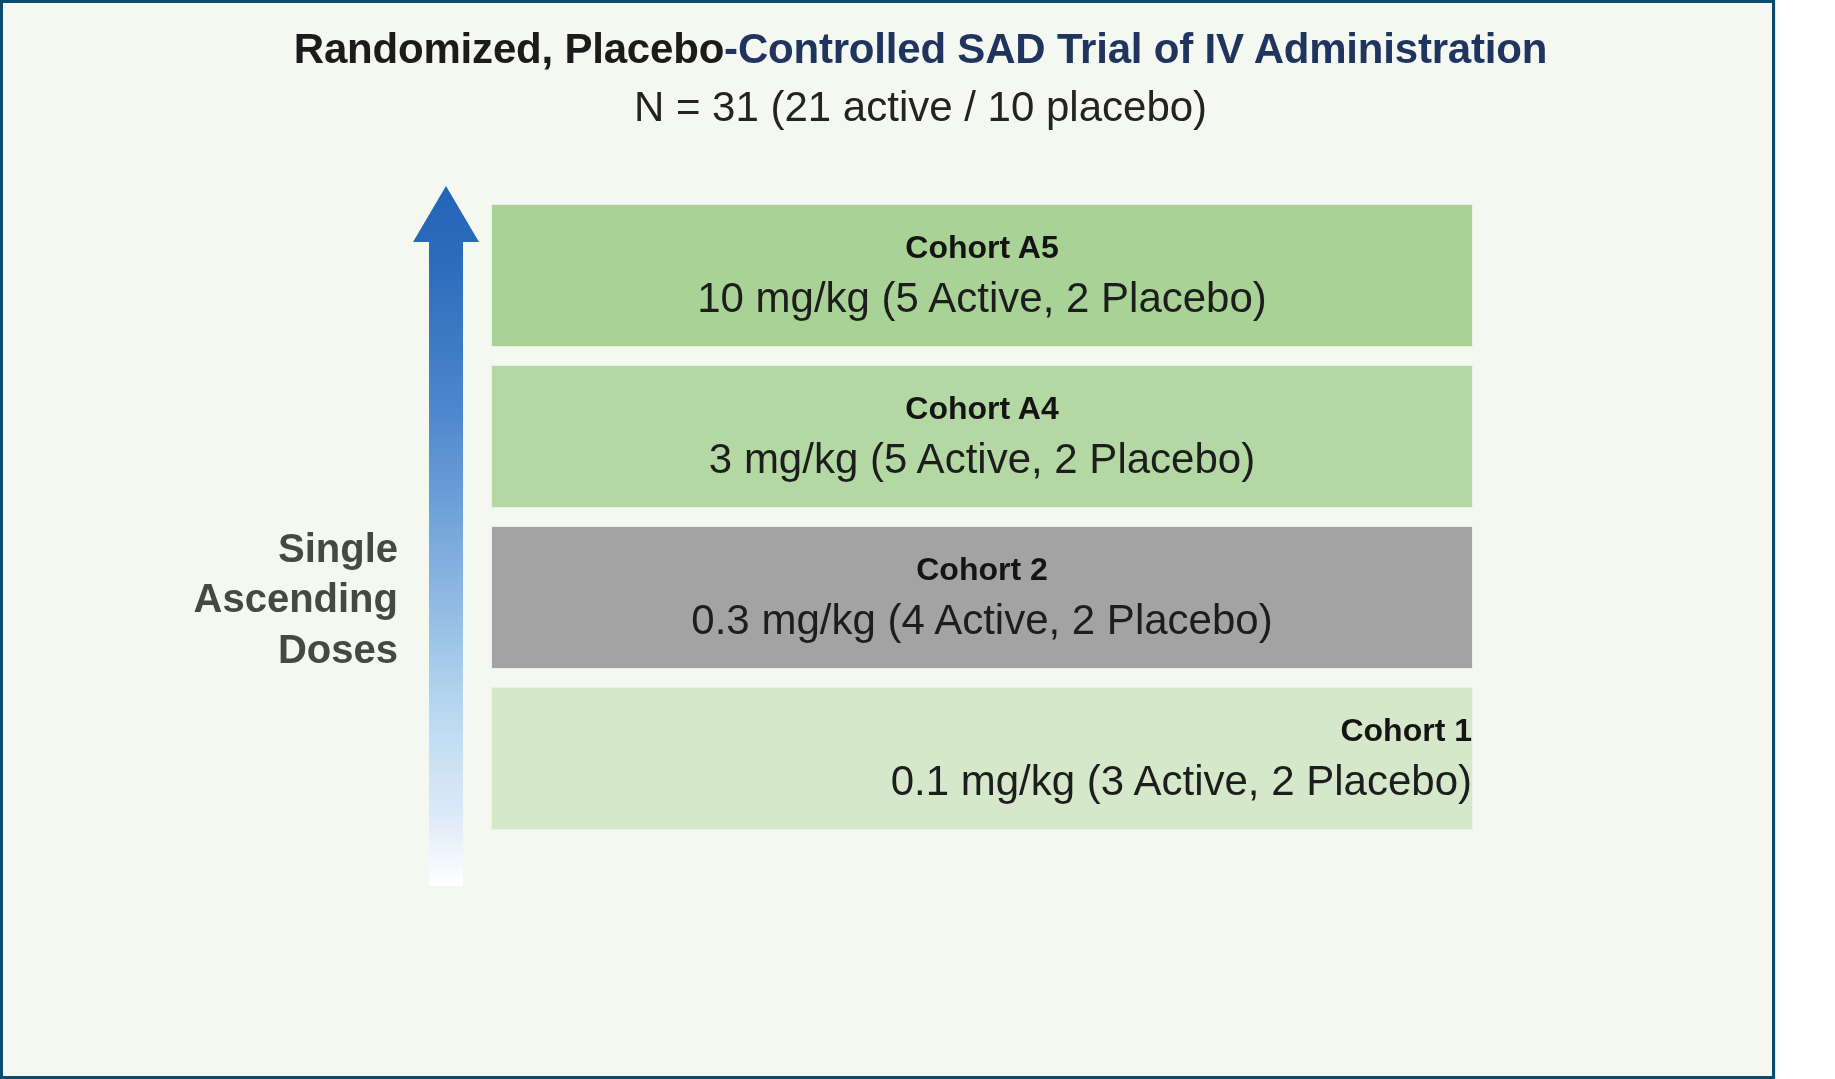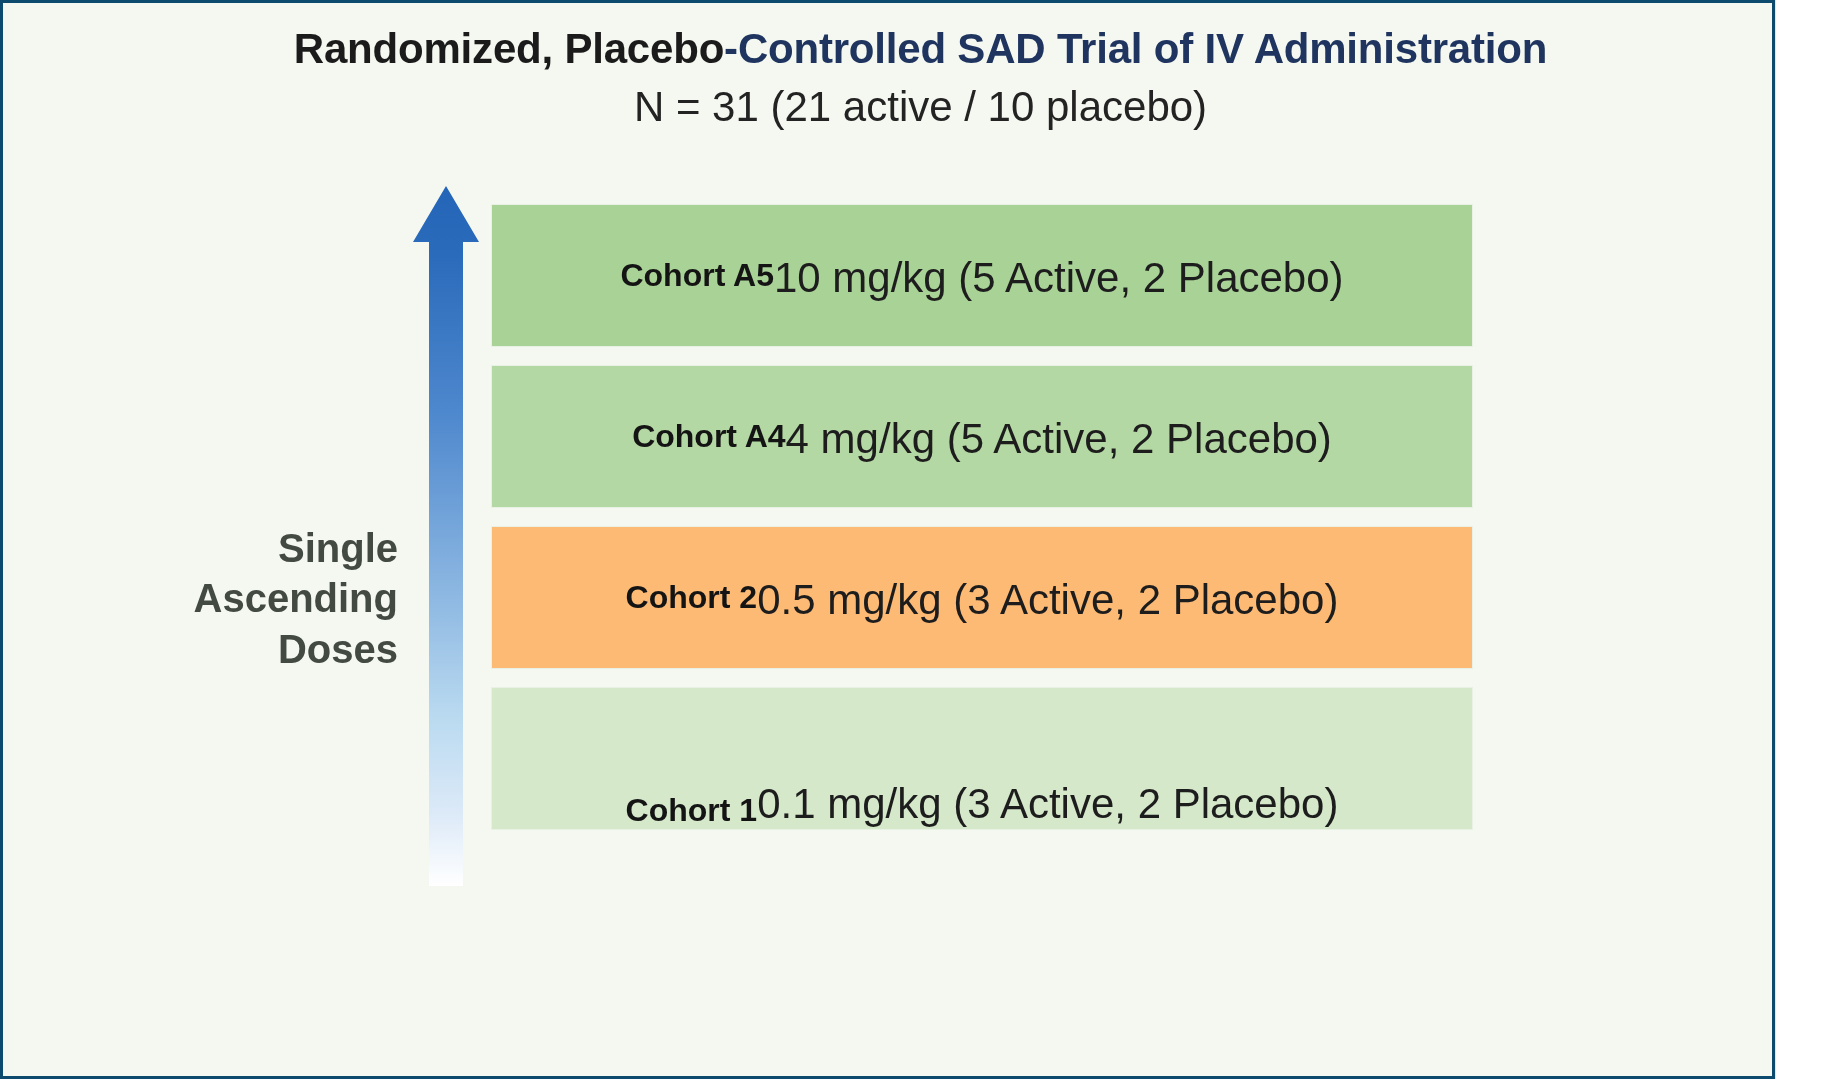--- a/index.html
+++ b/index.html
@@ -82,21 +82,21 @@
     width: 982px;
   }
 
   .cohort-box {
     box-sizing: border-box;
     width: 982px;
     height: 143px;
     margin-bottom: 18px;
     border: 1px solid #e9f1e4;
     display: flex;
-    flex-direction: row;
+    flex-direction: column;
     align-items: center;
     justify-content: center;
   }
   .cohort-box:last-child { margin-bottom: 0; }
 
   .cohort-name {
     font-size: 32px;
     font-weight: bold;
     color: #141414;
     line-height: 1.2;
@@ -143,25 +143,25 @@
     <div>Doses</div>
   </div>
 
   <div class="cohorts" id="cohort-stack">
       <div class="cohort-box" style="background: rgb(169, 210, 150);">
         <div class="cohort-name">Cohort A5</div>
         <div class="cohort-dose">10 mg/kg (5 Active, 2 Placebo)</div>
       </div>
       <div class="cohort-box" style="background: rgb(180, 216, 163);">
         <div class="cohort-name">Cohort A4</div>
-        <div class="cohort-dose">4 mg/kg (5 Active, 2 Placebo)</div>
+        <div class="cohort-dose">3 mg/kg (5 Active, 2 Placebo)</div>
       </div>
-      <div class="cohort-box" style="background: #fdba74;">
+      <div class="cohort-box" style="background: #a3a3a3;">
         <div class="cohort-name">Cohort 2</div>
-        <div class="cohort-dose">0.5 mg/kg (3 Active, 2 Placebo)</div>
+        <div class="cohort-dose">0.3 mg/kg (4 Active, 2 Placebo)</div>
       </div>
       <div class="cohort-box" style="background: rgb(213, 232, 202); align-items: flex-end;">
         <div class="cohort-name">Cohort 1</div>
         <div class="cohort-dose">0.1 mg/kg (3 Active, 2 Placebo)</div>
       </div>
     </div>
 
 </div>
 
 </body></html>

